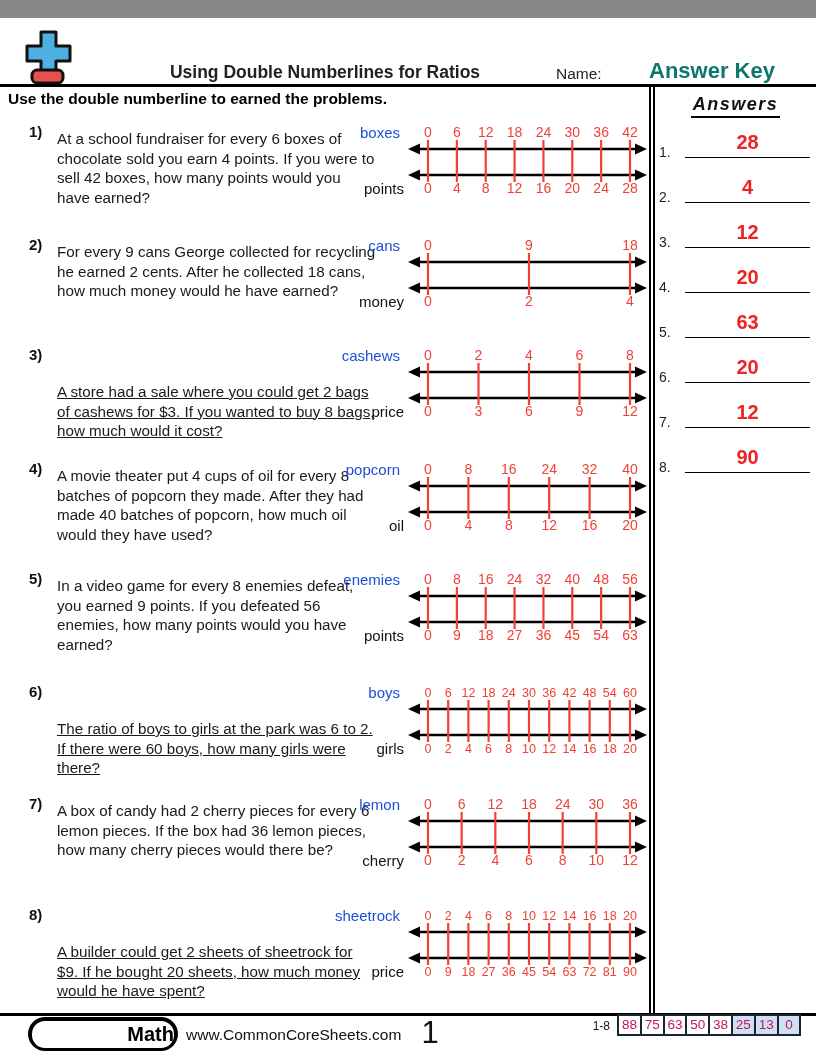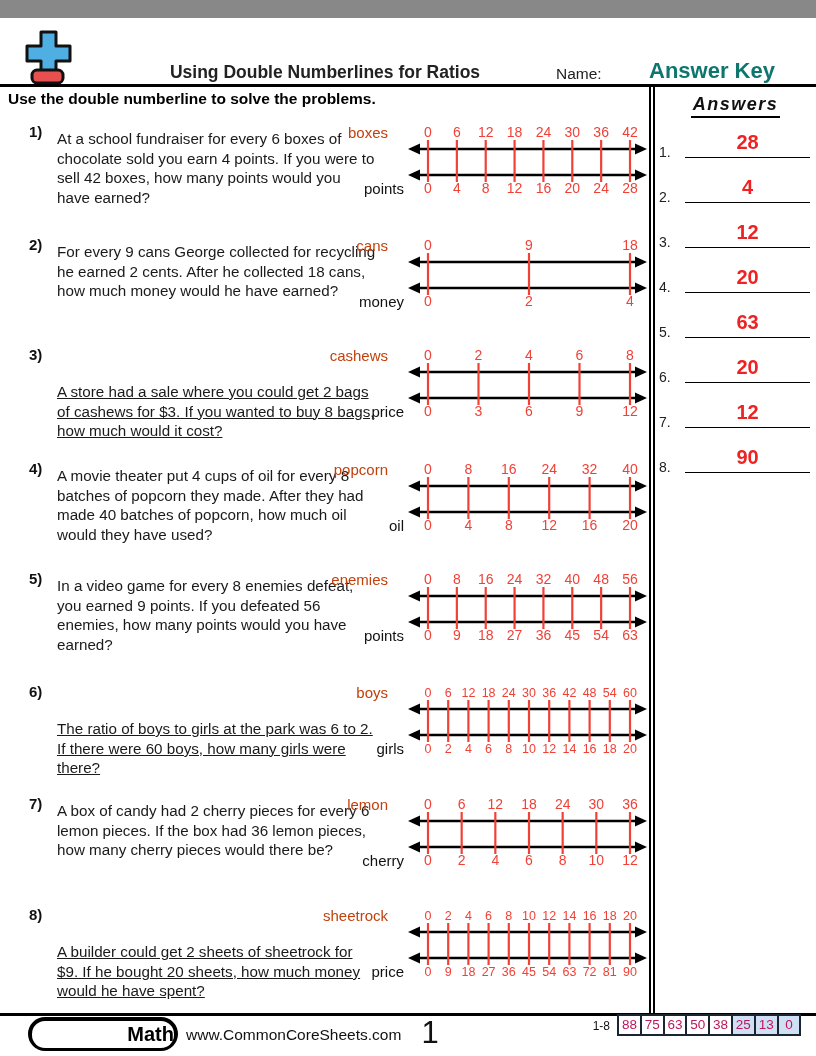--- a/index.html
+++ b/index.html
@@ -23,21 +23,21 @@
   .ans-line { position:absolute; left:28px; right:4px; bottom:0; border-bottom:1.8px solid #000; text-align:center; }
   .ans-val { font-size:20px; font-weight:bold; display:inline-block; padding-bottom:3px; }
 
   
   .problem { position:absolute; left:0; width:816px; height:108px; }
   .p-num { position:absolute; left:29px; top:0; font-size:15px; font-weight:bold; color:#111; }
   .p-text { position:absolute; left:57px; top:6px; width:320px; font-size:15.2px; line-height:19.6px; color:#1a1a1a; }
   .problem.low .p-text { top:36px;text-decoration:underline; }
   .nl { position:absolute; left:340px; top:0; width:308px; height:74px; }
   .nl-labels { position:absolute; left:0; top:0; width:64px; height:74px; }
-  .nl-label-top { position:absolute; right:16px; top:1px; font-size:15px; color:#c2410c; white-space:nowrap; }
+  .nl-label-top { position:absolute; right:4px; top:1px; font-size:15px; color:#1d4ed8; white-space:nowrap; }
   .nl-label-bottom { position:absolute; right:0; bottom:0; font-size:15px; color:#111; white-space:nowrap; }
   .nl svg { position:absolute; left:67px; top:0; }
   svg text { font-family:"Liberation Sans", sans-serif; }
 
   
   .footer-rule { position:absolute; left:0; top:995px; width:816px; height:2.5px; background:#000; }
   .math-badge { position:absolute; left:28px; top:999px; width:150px; height:34px; background:#000; border-radius:17px; }
   .math-badge .pill { position:absolute; left:4px; top:3.5px; right:4px; bottom:3.5px; background:#fff; border-radius:13px; text-align:right; font-size:20px; font-weight:bold; line-height:26px; color:#000; }
   .website { position:absolute; left:186px; top:1008px; font-size:15.5px; color:#111; }
   .page-num { position:absolute; left:400px; top:997px; width:60px; text-align:center; font-size:31px; font-weight:400; color:#111; }
@@ -53,21 +53,21 @@
 <div class="page">
 
   <svg class="logo" width="66" height="56" viewBox="0 0 66 56">
     <path d="M21,3 h15 v14 h14 v15 h-14 v14 h-15 v-14 h-14 v-15 h14 z" fill="#4fafe3" stroke="#111" stroke-width="3" stroke-linejoin="round"></path>
     <rect x="12" y="41" width="31" height="13" rx="5" fill="#e85050" stroke="#111" stroke-width="3"></rect>
   </svg>
   <div class="title">Using Double Numberlines for Ratios</div>
   <div class="name-label">Name:</div>
   <div class="answer-key" style="color:#0f766e">Answer Key</div>
   <div class="header-rule"></div>
-  <div class="instruction">Use the double numberline to solve the problems.</div>
+  <div class="instruction">Use the double numberline to earned the problems.</div>
 
   <div class="vsep"></div>
   <div class="answers-title"><span>Answers</span></div>
 
   <div class="ans-row" style="top:110px">
     <span class="ans-num">1.</span>
     <span class="ans-line"><span class="ans-val" style="color:#ee2222">28</span></span>
   </div>
   <div class="ans-row" style="top:155px">
     <span class="ans-num">2.</span>

